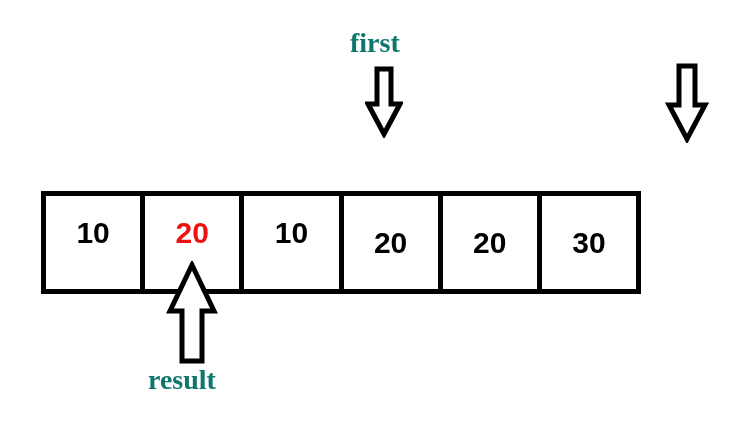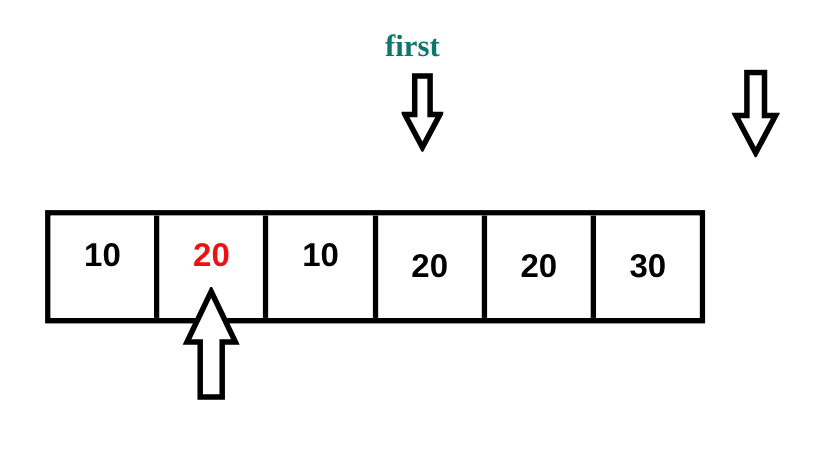--- a/index.html
+++ b/index.html
@@ -34,20 +34,21 @@
   }
   .array-cell {
     flex: 1 1 0;
     box-sizing: border-box;
     border-right: 5px solid #000000;
     background: #ffffff;
     position: relative;
   }
   .array-cell:last-child {
     border-right: none;
+    border-radius: 12px;
   }
   .cell-value {
     position: absolute;
     left: 0;
     width: 100%;
     text-align: center;
     font-family: "Liberation Sans", sans-serif;
     font-weight: bold;
     font-size: 30px;
     line-height: 1;
@@ -128,14 +129,15 @@
     </div>
 
   </div>
 
   <div class="arrow" id="arrow-result">
     <svg width="52" height="104" viewBox="0 0 52 104" aria-hidden="true">
       <polygon points="26,4 48,50 36,50 36,100 16,100 16,50 4,50" fill="#ffffff" stroke="#000000" stroke-width="5" stroke-linejoin="miter"></polygon>
     </svg>
   </div>
 
+  <div class="label" id="label-result">result</div>
 
 </div>
 
 </body></html>

